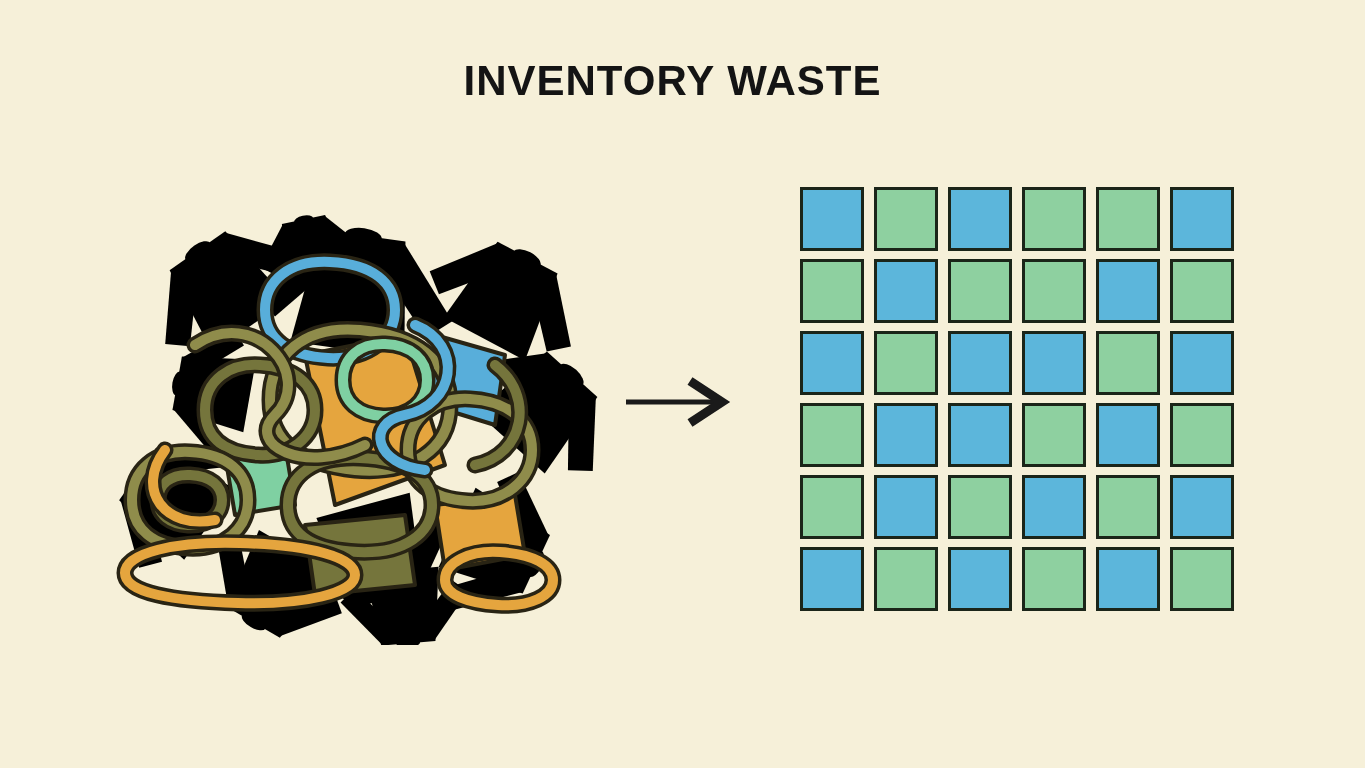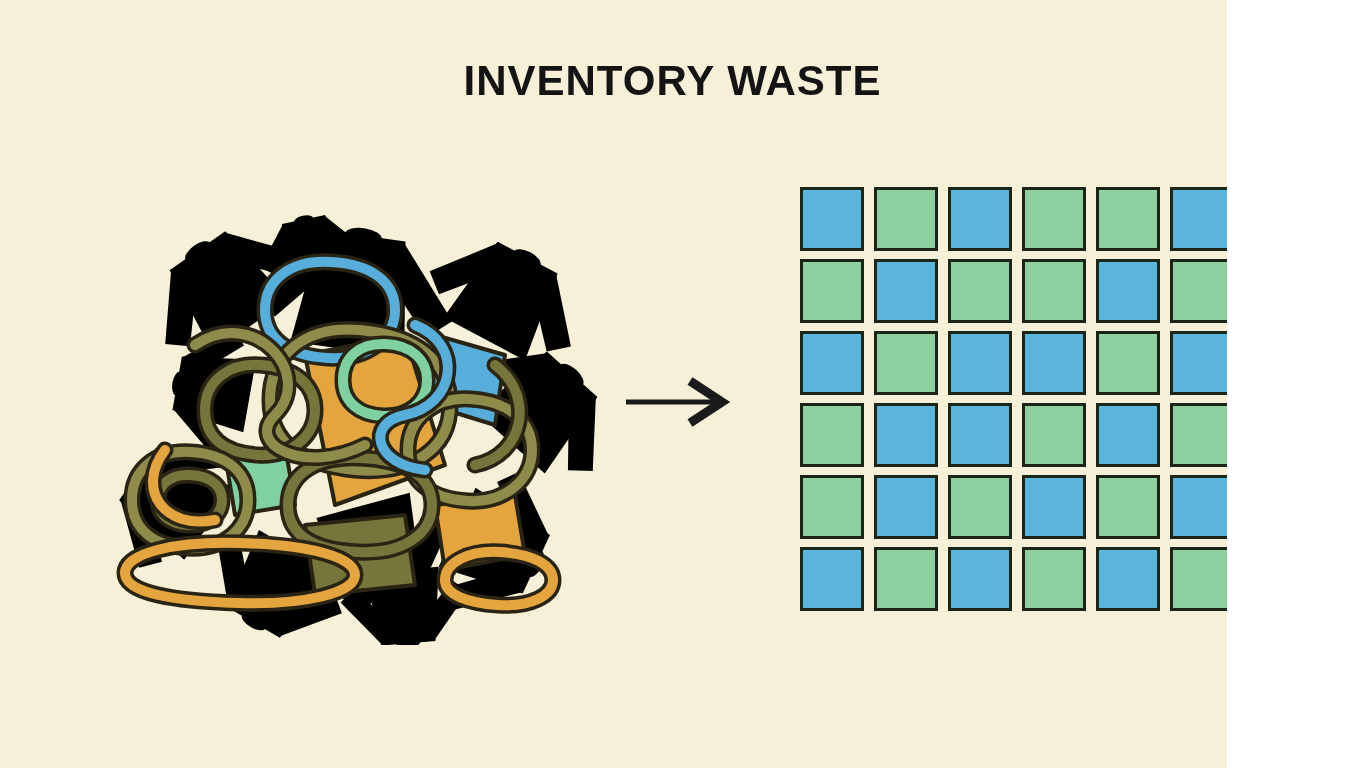--- a/index.html
+++ b/index.html
@@ -1,18 +1,18 @@
 <!DOCTYPE html>
 <html style="--bg: #f6f0d9; --titleColor: #141414; --arrow: #1a1a1a; --cellBorder: #1b2519; --olive: #8f8c4b; --olive2: #75753c; --mustard: #e5a53e; --pblue: #58aeda; --mint: #7fd0a2; --outline: #292414;"><head>
 <meta charset="utf-8">
 <style>
   html,body{margin:0;padding:0;}
   .canvas{
     position:relative;
-    width:1227px;height:768px;
+    width:1365px;height:768px;
     background:var(--bg,#f6f0d9);
     overflow:hidden;
     font-family:"Liberation Sans", sans-serif;
   }
   .title{
     position:absolute;
     top:58px;left:0;width:1345px;
     text-align:center;
     font-size:42px;font-weight:700;
     letter-spacing:1px;

